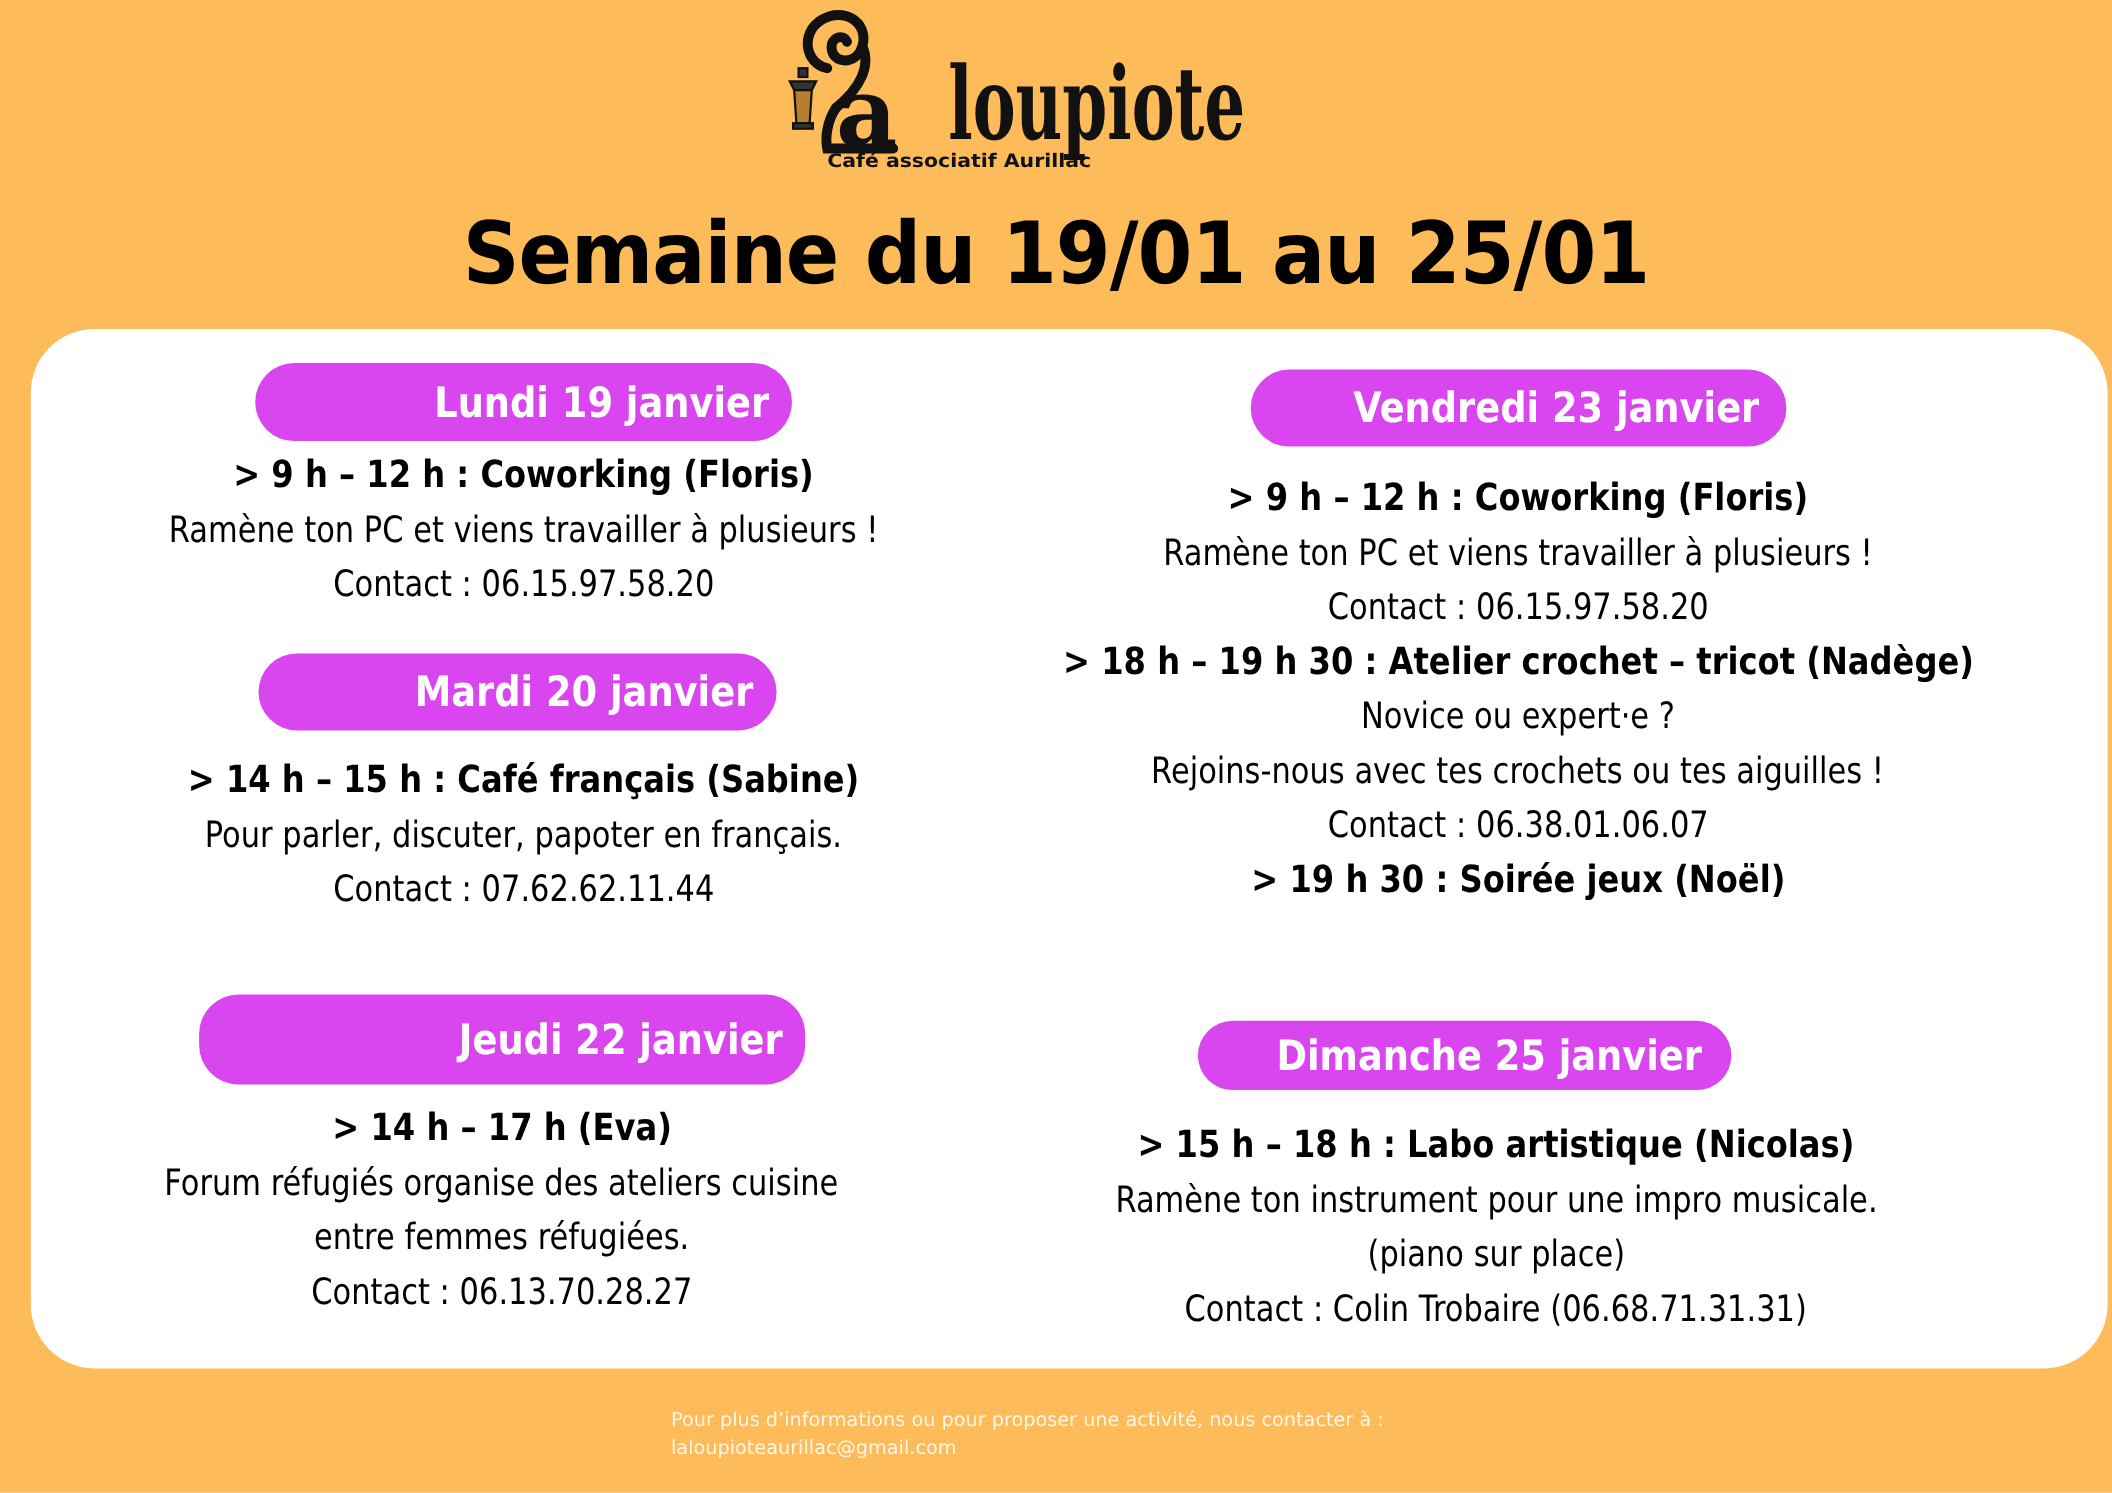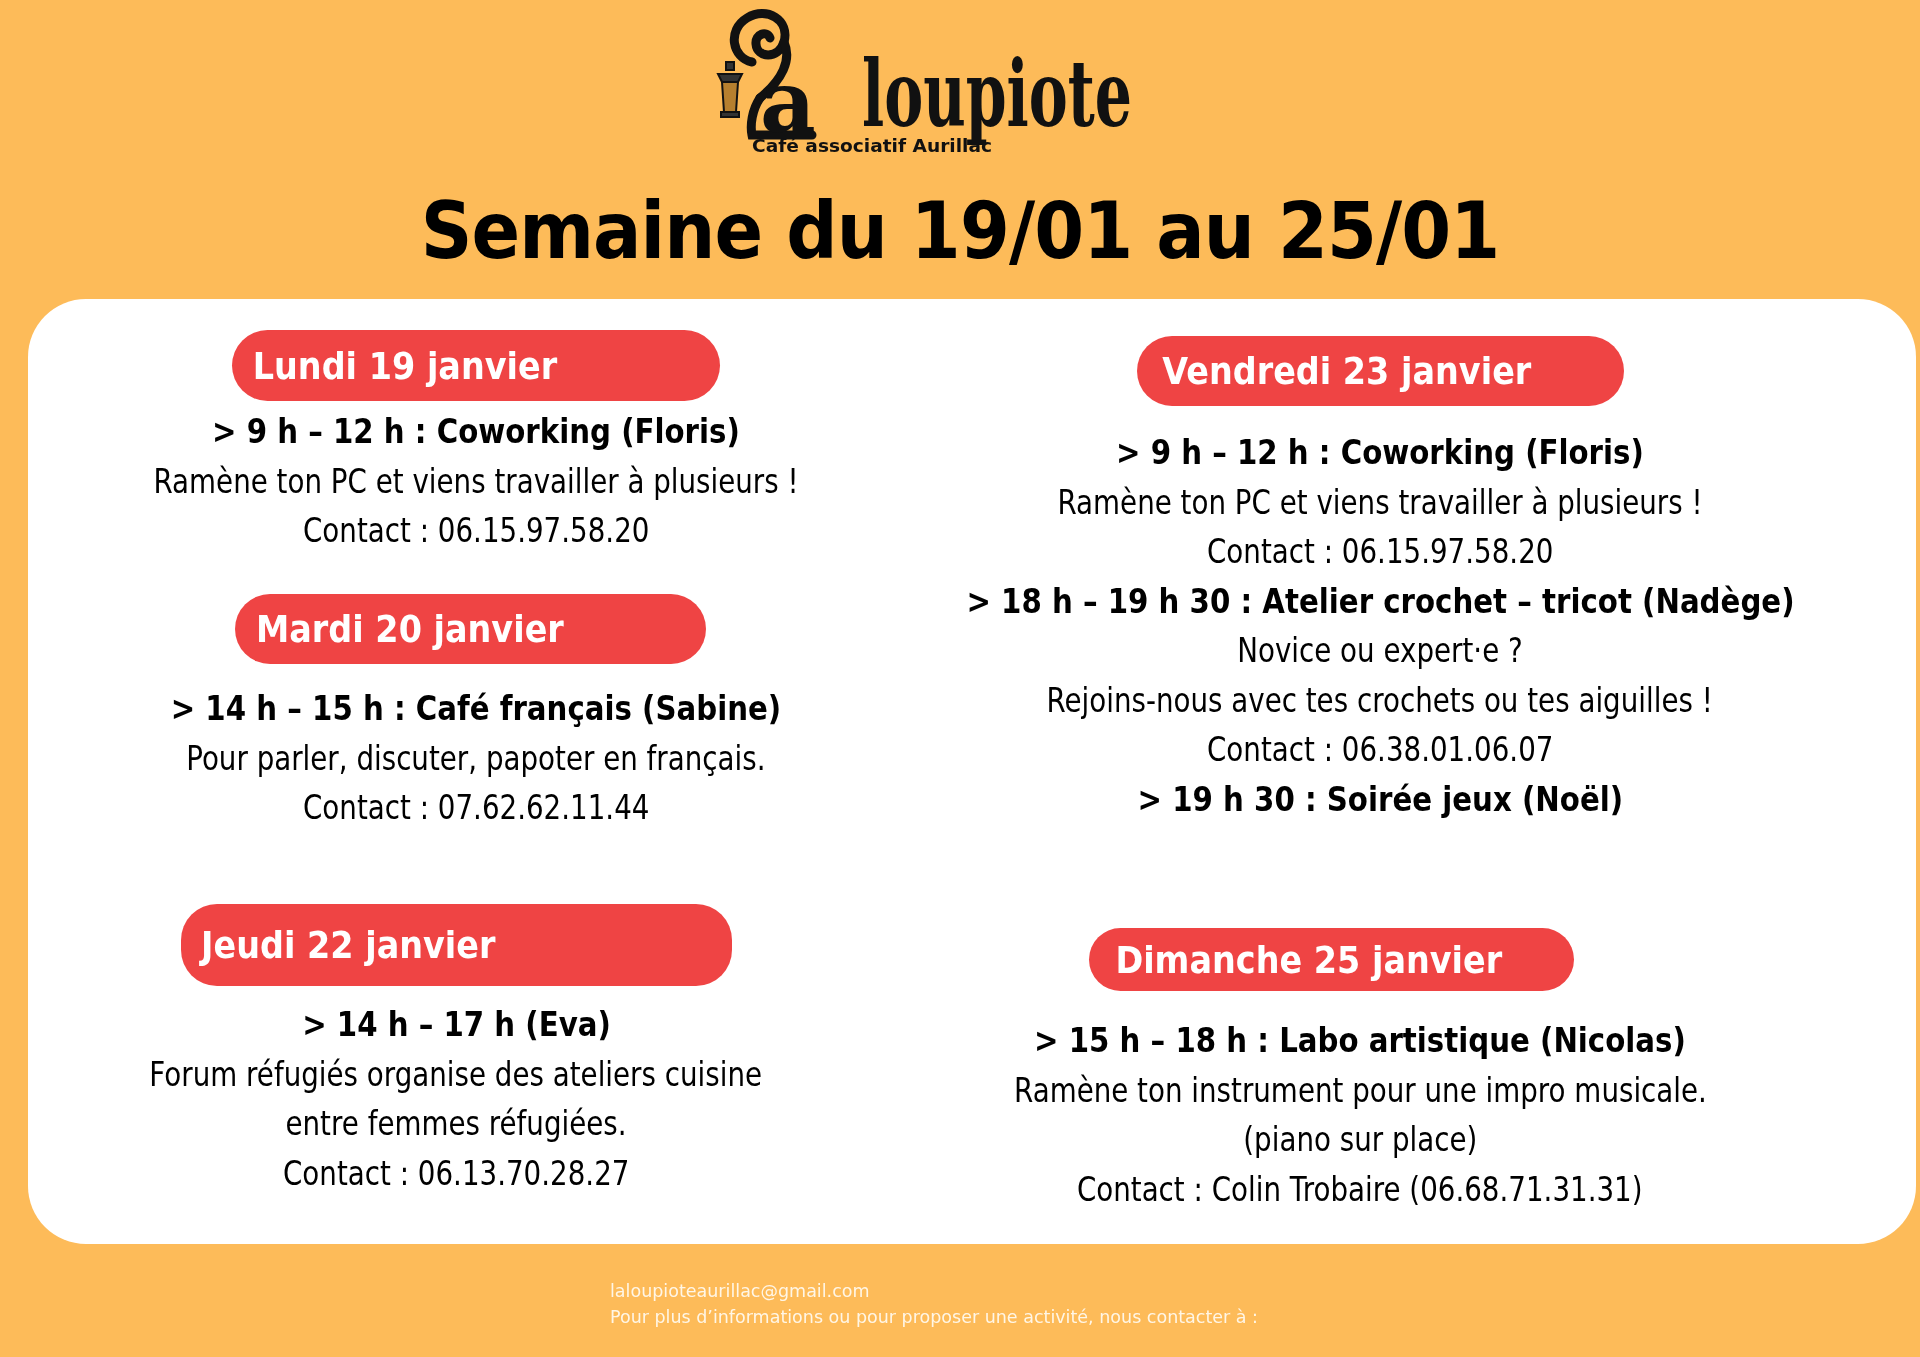--- a/index.html
+++ b/index.html
@@ -16,24 +16,24 @@
     font-family:"DejaVu Sans","Liberation Sans",sans-serif;
     font-weight:bold; font-size:78px; letter-spacing:-1px;
     transform:scaleX(0.92); transform-origin:center;
     line-height:90px;
   }
   .card {
     position:absolute; left:28px; top:299px; width:1888px; height:945px;
     background:#fff; border-radius:58px;
   }
   .pill {
-    position:absolute; background:#ef4444; border-radius:36px;
+    position:absolute; background:#d946ef; border-radius:36px;
     color:#fff; font-weight:bold; font-size:38px; text-align:center;
     font-family:"DejaVu Sans","Liberation Sans",sans-serif;
-    display:flex; align-items:center; justify-content:flex-start;
+    display:flex; align-items:center; justify-content:flex-end;
   }
   .pill span { display:inline-block; transform:scaleX(0.88); white-space:nowrap; }
   .block {
     position:absolute; text-align:center; white-space:nowrap;
     font-family:"DejaVu Sans","Liberation Sans",sans-serif;
   }
   .block .line {
     display:block; font-size:33px; line-height:49.5px; height:49.5px;
   }
   .block .line span { display:inline-block; transform:scaleX(0.84); }
@@ -120,15 +120,15 @@
   <span>Dimanche 25 janvier</span>
 </div>
 <div class="block" style="left:860px; width:1000px; top:1016px;">
   <div class="line head"><span>&gt; 15 h – 18 h : Labo artistique (Nicolas)</span></div>
   <div class="line"><span>Ramène ton instrument pour une impro musicale.</span></div>
   <div class="line"><span>(piano sur place)</span></div>
   <div class="line"><span>Contact : Colin Trobaire (06.68.71.31.31)</span></div>
 </div>
 
 <div class="footer">
+  <div>Pour plus d’informations ou pour proposer une activité, nous contacter à :</div>
   <div>laloupioteaurillac@gmail.com</div>
-  <div>Pour plus d’informations ou pour proposer une activité, nous contacter à :</div>
 </div>
 
 </body></html>

